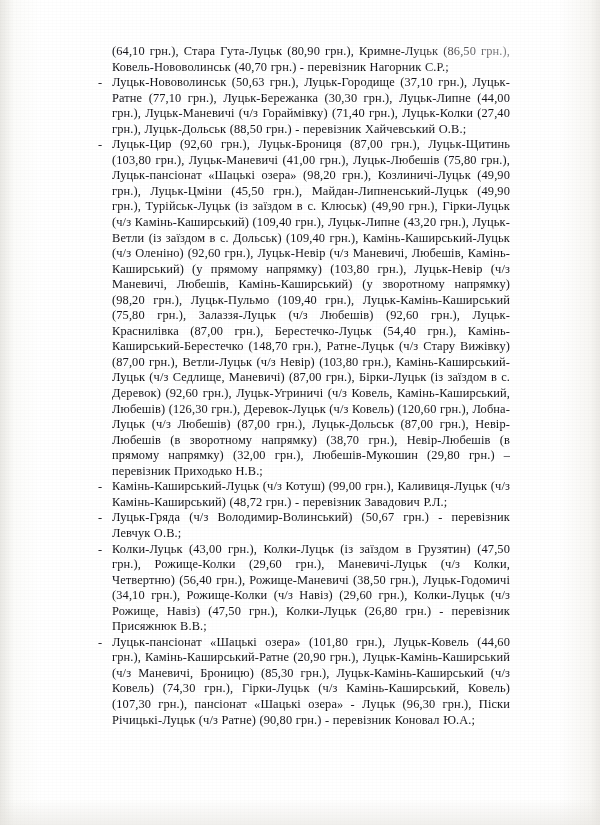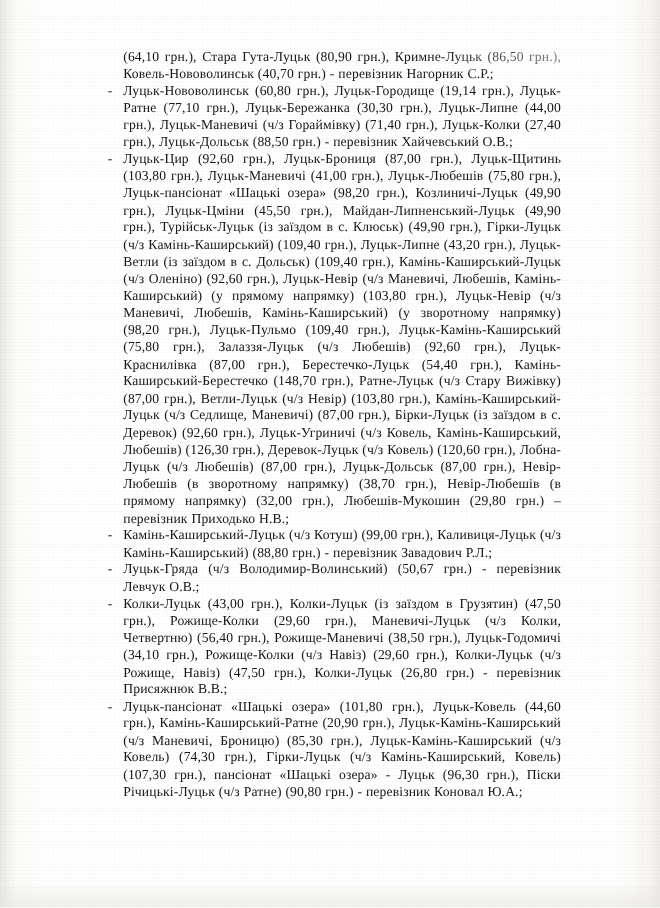--- a/index.html
+++ b/index.html
@@ -105,31 +105,31 @@
 
   <div id="content-column">
 
     <div class="para no-marker">
       <span class="bullet-dash">-</span>
       <span class="para-body">(64,10 грн.), Стара Гута-Луцьк (80,90 грн.), Кримне-Луцьк (86,50 грн.), Ковель-Нововолинськ (40,70 грн.) - перевізник Нагорник С.Р.;</span>
     </div>
 
     <div class="para">
       <span class="bullet-dash">-</span>
-      <span class="para-body">Луцьк-Нововолинськ (60,80 грн.), Луцьк-Городище (19,14 грн.), Луцьк-Ратне (77,10 грн.), Луцьк-Бережанка (30,30 грн.), Луцьк-Липне (44,00 грн.), Луцьк-Маневичі (ч/з Гораймівку) (71,40 грн.), Луцьк-Колки (27,40 грн.), Луцьк-Дольськ (88,50 грн.) - перевізник Хайчевський О.В.;</span>
+      <span class="para-body">Луцьк-Нововолинськ (50,63 грн.), Луцьк-Городище (37,10 грн.), Луцьк-Ратне (77,10 грн.), Луцьк-Бережанка (30,30 грн.), Луцьк-Липне (44,00 грн.), Луцьк-Маневичі (ч/з Гораймівку) (71,40 грн.), Луцьк-Колки (27,40 грн.), Луцьк-Дольськ (88,50 грн.) - перевізник Хайчевський О.В.;</span>
     </div>
 
     <div class="para">
       <span class="bullet-dash">-</span>
       <span class="para-body">Луцьк-Цир (92,60 грн.), Луцьк-Брониця (87,00 грн.), Луцьк-Щитинь (103,80 грн.), Луцьк-Маневичі (41,00 грн.), Луцьк-Любешів (75,80 грн.), Луцьк-пансіонат «Шацькі озера» (98,20 грн.), Козлиничі-Луцьк (49,90 грн.), Луцьк-Цміни (45,50 грн.), Майдан-Липненський-Луцьк (49,90 грн.), Турійськ-Луцьк (із заїздом в с. Клюськ) (49,90 грн.), Гірки-Луцьк (ч/з Камінь-Каширський) (109,40 грн.), Луцьк-Липне (43,20 грн.), Луцьк-Ветли (із заїздом в с. Дольськ) (109,40 грн.), Камінь-Каширський-Луцьк (ч/з Оленіно) (92,60 грн.), Луцьк-Невір (ч/з Маневичі, Любешів, Камінь-Каширський) (у прямому напрямку) (103,80 грн.), Луцьк-Невір (ч/з Маневичі, Любешів, Камінь-Каширський) (у зворотному напрямку) (98,20 грн.), Луцьк-Пульмо (109,40 грн.), Луцьк-Камінь-Каширський (75,80 грн.), Залаззя-Луцьк (ч/з Любешів) (92,60 грн.), Луцьк-Краснилівка (87,00 грн.), Берестечко-Луцьк (54,40 грн.), Камінь-Каширський-Берестечко (148,70 грн.), Ратне-Луцьк (ч/з Стару Вижівку) (87,00 грн.), Ветли-Луцьк (ч/з Невір) (103,80 грн.), Камінь-Каширський-Луцьк (ч/з Седлище, Маневичі) (87,00 грн.), Бірки-Луцьк (із заїздом в с. Деревок) (92,60 грн.), Луцьк-Угриничі (ч/з Ковель, Камінь-Каширський, Любешів) (126,30 грн.), Деревок-Луцьк (ч/з Ковель) (120,60 грн.), Лобна-Луцьк (ч/з Любешів) (87,00 грн.), Луцьк-Дольськ (87,00 грн.), Невір-Любешів (в зворотному напрямку) (38,70 грн.), Невір-Любешів (в прямому напрямку) (32,00 грн.), Любешів-Мукошин (29,80 грн.) – перевізник Приходько Н.В.;</span>
     </div>
 
     <div class="para">
       <span class="bullet-dash">-</span>
-      <span class="para-body">Камінь-Каширський-Луцьк (ч/з Котуш) (99,00 грн.), Каливиця-Луцьк (ч/з Камінь-Каширський) (88,80 грн.) - перевізник Завадович Р.Л.;</span>
+      <span class="para-body">Камінь-Каширський-Луцьк (ч/з Котуш) (99,00 грн.), Каливиця-Луцьк (ч/з Камінь-Каширський) (48,72 грн.) - перевізник Завадович Р.Л.;</span>
     </div>
 
     <div class="para">
       <span class="bullet-dash">-</span>
       <span class="para-body">Луцьк-Гряда (ч/з Володимир-Волинський) (50,67 грн.) - перевізник Левчук О.В.;</span>
     </div>
 
     <div class="para">
       <span class="bullet-dash">-</span>
       <span class="para-body">Колки-Луцьк (43,00 грн.), Колки-Луцьк (із заїздом в Грузятин) (47,50 грн.), Рожище-Колки (29,60 грн.), Маневичі-Луцьк (ч/з Колки, Четвертню) (56,40 грн.), Рожище-Маневичі (38,50 грн.), Луцьк-Годомичі (34,10 грн.), Рожище-Колки (ч/з Навіз) (29,60 грн.), Колки-Луцьк (ч/з Рожище, Навіз) (47,50 грн.), Колки-Луцьк (26,80 грн.) - перевізник Присяжнюк В.В.;</span>

